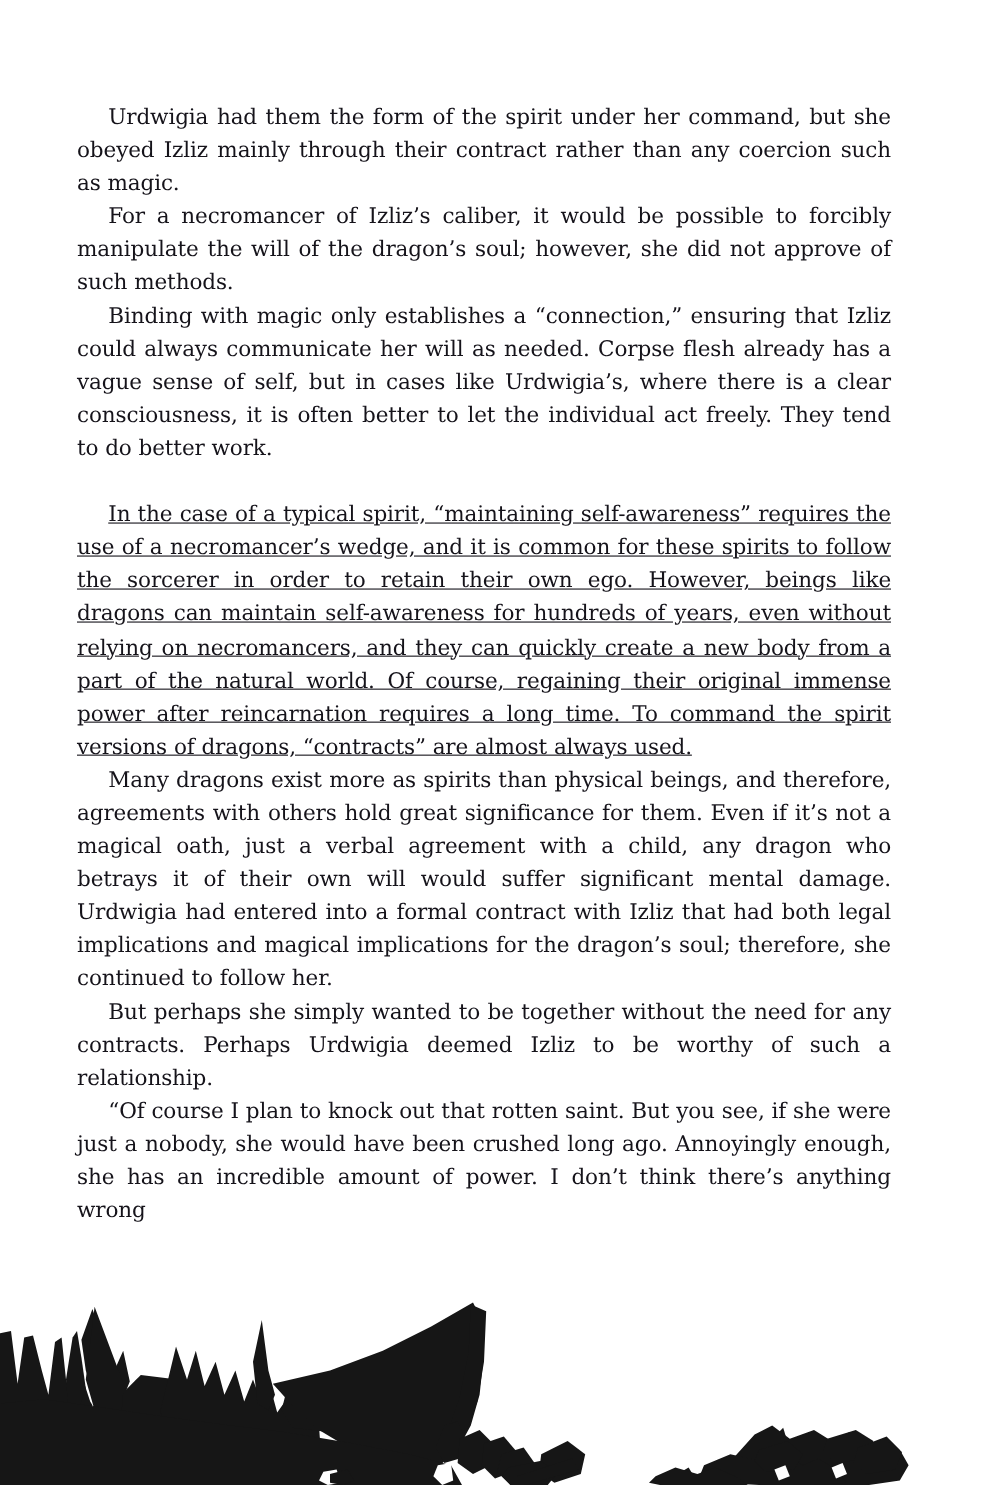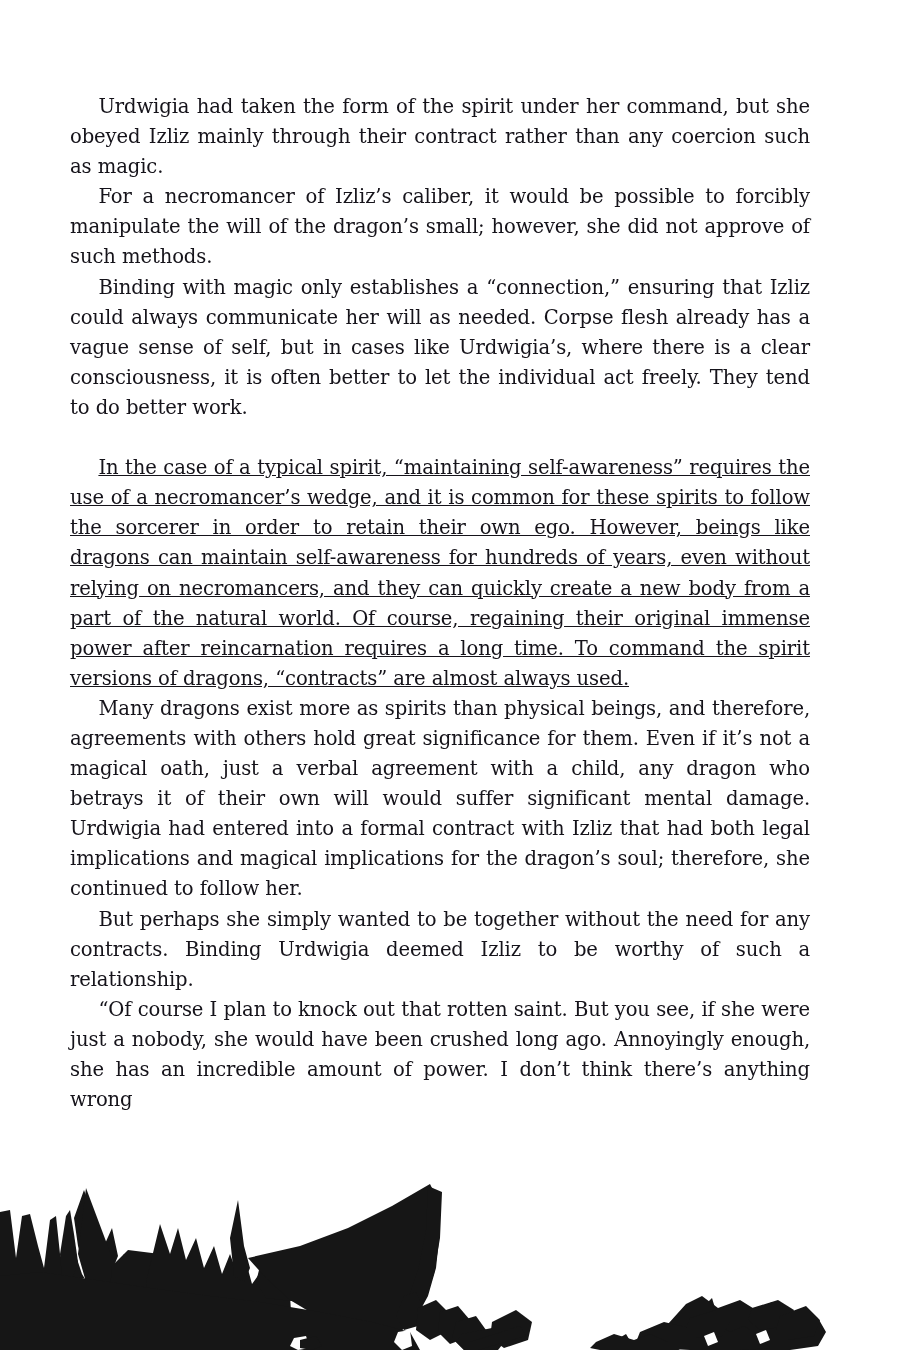--- a/index.html
+++ b/index.html
@@ -70,26 +70,26 @@
     width: 900px;
     height: 200px;
   }
 </style>
 </head>
 <body>
 
 <div class="page">
 
   <div class="text-column">
-    <p class="para">Urdwigia had taken the form of the spirit under her command, but she obeyed Izliz mainly through their contract rather than any coercion such as magic.</p>
-    <p class="para">For a necromancer of Izliz’s caliber, it would be possible to forcibly manipulate the will of the dragon’s small; however, she did not approve of such methods.</p>
+    <p class="para">Urdwigia had them the form of the spirit under her command, but she obeyed Izliz mainly through their contract rather than any coercion such as magic.</p>
+    <p class="para">For a necromancer of Izliz’s caliber, it would be possible to forcibly manipulate the will of the dragon’s soul; however, she did not approve of such methods.</p>
     <p class="para">Binding with magic only establishes a “connection,” ensuring that Izliz could always communicate her will as needed. Corpse flesh already has a vague sense of self, but in cases like Urdwigia’s, where there is a clear consciousness, it is often better to let the individual act freely. They tend to do better work.</p>
     <p class="para scene-break-before">In the case of a typical spirit, “maintaining self-awareness” requires the use of a necromancer’s wedge, and it is common for these spirits to follow the sorcerer in order to retain their own ego. However, beings like dragons can maintain self-awareness for hundreds of years, even without relying on necromancers, and they can quickly create a new body from a part of the natural world. Of course, regaining their original immense power after reincarnation requires a long time. To command the spirit versions of dragons, “contracts” are almost always used.</p>
     <p class="para">Many dragons exist more as spirits than physical beings, and therefore, agreements with others hold great significance for them. Even if it’s not a magical oath, just a verbal agreement with a child, any dragon who betrays it of their own will would suffer significant mental damage. Urdwigia had entered into a formal contract with Izliz that had both legal implications and magical implications for the dragon’s soul; therefore, she continued to follow her.</p>
-    <p class="para">But perhaps she simply wanted to be together without the need for any contracts. Binding Urdwigia deemed Izliz to be worthy of such a relationship.</p>
+    <p class="para">But perhaps she simply wanted to be together without the need for any contracts. Perhaps Urdwigia deemed Izliz to be worthy of such a relationship.</p>
     <p class="para">“Of course I plan to knock out that rotten saint. But you see, if she were just a nobody, she would have been crushed long ago. Annoyingly enough, she has an incredible amount of power. I don’t think there’s anything wrong</p>
   </div>
 
   <div class="illustration">
     <svg viewBox="0 0 900 200" preserveAspectRatio="none" xmlns="http://www.w3.org/2000/svg">
       <g fill="#161616">
 
         <path d="M0 62
                  L10 60 L16 108 L22 66 L30 64 L38 96 L44 118 L50 70 L56 66
                  L60 104 L66 124 L70 92

